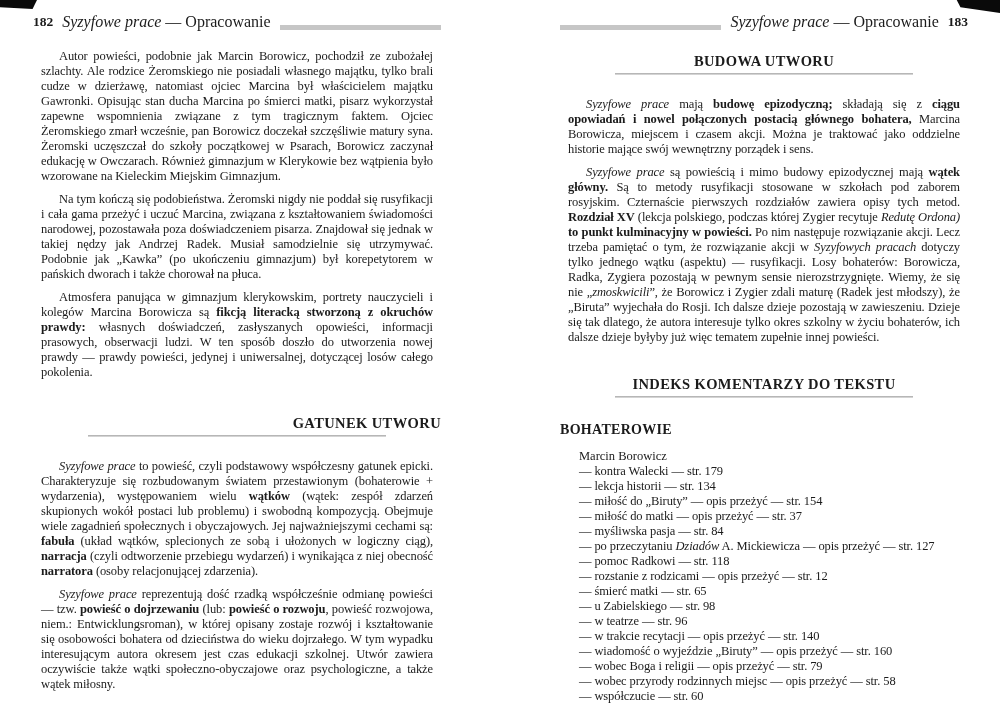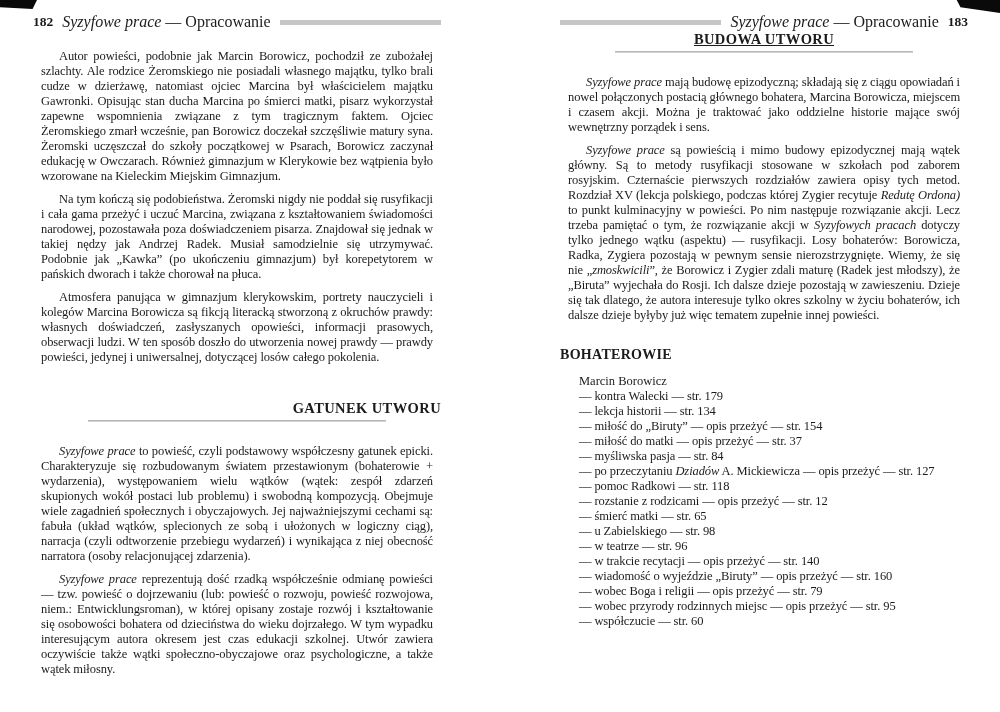--- a/index.html
+++ b/index.html
@@ -9,37 +9,37 @@
     font-family:"Liberation Serif","DejaVu Serif",serif;
   }
   .artifact{position:absolute;background:#0a0a0a;}
   .artifact.tl{left:0;top:0;width:37px;height:9px;clip-path:polygon(0 0,100% 0,88% 100%,0 80%);}
   .artifact.tr{right:0;top:0;width:46px;height:13px;clip-path:polygon(6% 0,100% 0,100% 100%,14% 55%);}
 
   .page{position:absolute;top:14px;width:408px;}
   .page-left{left:33px;}
   .page-right{left:560px;}
 
-  .running-header{display:flex;align-items:center;gap:9px;height:16px;}
+  .running-header{display:flex;align-items:flex-end;gap:9px;height:16px;}
   .page-num{font-weight:bold;font-size:13.5px;line-height:16px;}
   .running-title{font-size:16px;line-height:16px;white-space:nowrap;}
   .running-title .it{font-style:italic;}
   .header-bar{flex:1;height:5px;background:#c6c6c6;margin-top:1px;}
 
   .para{
     margin:8px;font-size:12.5px;line-height:15px;letter-spacing:-0.1px;
     text-align:justify;text-indent:18px;
   }
   .para.first{margin-top:19px;}
-  .b{font-weight:normal;}
+  .b{font-weight:bold;}
   .i{font-style:italic;}
 
   .section-heading-block{text-align:center;}
   .mt-gatunek{margin-top:34px;text-align:right;}
-  .mt-budowa{text-decoration:underline;}
+  .mt-budowa{margin-top:22px;}
   .mt-indeks{margin-top:30px;}
   .section-heading{font-weight:bold;font-size:14.5px;line-height:18px;letter-spacing:0.4px;}
   .heading-rule{height:2px;width:73%;margin:3px auto 0;
     background:linear-gradient(to bottom,#a8a8a8,#e2e2e2);}
   .after-heading{margin-top:22px;}
 
   .subheading{font-weight:bold;font-size:14px;letter-spacing:0.3px;margin-top:24px;line-height:16px;}
   .index-block{margin-top:11px;padding-left:19px;}
   .character-name{font-weight:normal;font-size:12.5px;line-height:15px;}
   .idx-item{font-size:12.5px;line-height:15px;letter-spacing:-0.1px;white-space:nowrap;}
@@ -78,37 +78,41 @@
   </div>
 
   <div class="section-heading-block mt-budowa">
     <div class="section-heading">BUDOWA UTWORU</div>
     <div class="heading-rule"></div>
   </div>
 
   <p class="para after-heading"><span class="i">Syzyfowe prace</span><span> mają </span><span class="b">budowę epizodyczną;</span><span> składają się z </span><span class="b">ciągu opowiadań i nowel połączonych postacią głównego bohatera,</span><span> Marcina Borowicza, miejscem i czasem akcji. Można je traktować jako oddzielne historie mające swój wewnętrzny porządek i sens.</span></p>
   <p class="para"><span class="i">Syzyfowe prace</span><span> są powieścią i mimo budowy epizodycznej mają </span><span class="b">wątek główny.</span><span> Są to metody rusyfikacji stosowane w szkołach pod zaborem rosyjskim. Czternaście pierwszych rozdziałów zawiera opisy tych metod. </span><span class="b">Rozdział XV</span><span> (lekcja polskiego, podczas której Zygier recytuje </span><span class="i">Redutę Ordona)</span><span> </span><span class="b">to punkt kulminacyjny w powieści.</span><span> Po nim następuje rozwiązanie akcji. Lecz trzeba pamiętać o tym, że rozwiązanie akcji w </span><span class="i">Syzyfowych pracach</span><span> dotyczy tylko jednego wątku (aspektu) — rusyfikacji. Losy bohaterów: Borowicza, Radka, Zygiera pozostają w pewnym sensie nierozstrzygnięte. Wiemy, że się nie „</span><span class="i">zmoskwicili</span><span>”, że Borowicz i Zygier zdali maturę (Radek jest młodszy), że „Biruta” wyjechała do Rosji. Ich dalsze dzieje pozostają w zawieszeniu. Dzieje się tak dlatego, że autora interesuje tylko okres szkolny w życiu bohaterów, ich dalsze dzieje byłyby już więc tematem zupełnie innej powieści.</span></p>
 
+  <div class="section-heading-block mt-indeks">
+    <div class="section-heading">INDEKS KOMENTARZY DO TEKSTU</div>
+    <div class="heading-rule"></div>
+  </div>
 
   <div class="subheading">BOHATEROWIE</div>
 
   <div class="index-block">
     <div class="character-name">Marcin Borowicz</div>
     <div class="index-list">
         <div class="idx-item"><span>— kontra Walecki — str. 179</span></div>
         <div class="idx-item"><span>— lekcja historii — str. 134</span></div>
         <div class="idx-item"><span>— miłość do „Biruty” — opis przeżyć — str. 154</span></div>
         <div class="idx-item"><span>— miłość do matki — opis przeżyć — str. 37</span></div>
         <div class="idx-item"><span>— myśliwska pasja — str. 84</span></div>
         <div class="idx-item"><span>— po przeczytaniu </span><span class="i">Dziadów</span><span> A. Mickiewicza — opis przeżyć — str. 127</span></div>
         <div class="idx-item"><span>— pomoc Radkowi — str. 118</span></div>
         <div class="idx-item"><span>— rozstanie z rodzicami — opis przeżyć — str. 12</span></div>
         <div class="idx-item"><span>— śmierć matki — str. 65</span></div>
         <div class="idx-item"><span>— u Zabielskiego — str. 98</span></div>
         <div class="idx-item"><span>— w teatrze — str. 96</span></div>
         <div class="idx-item"><span>— w trakcie recytacji — opis przeżyć — str. 140</span></div>
         <div class="idx-item"><span>— wiadomość o wyjeździe „Biruty” — opis przeżyć — str. 160</span></div>
         <div class="idx-item"><span>— wobec Boga i religii — opis przeżyć — str. 79</span></div>
-        <div class="idx-item"><span>— wobec przyrody rodzinnych miejsc — opis przeżyć — str. 95</span></div>
+        <div class="idx-item"><span>— wobec przyrody rodzinnych miejsc — opis przeżyć — str. 58</span></div>
         <div class="idx-item"><span>— współczucie — str. 60</span></div>
       </div>
   </div>
 </div>
 
 </body></html>

